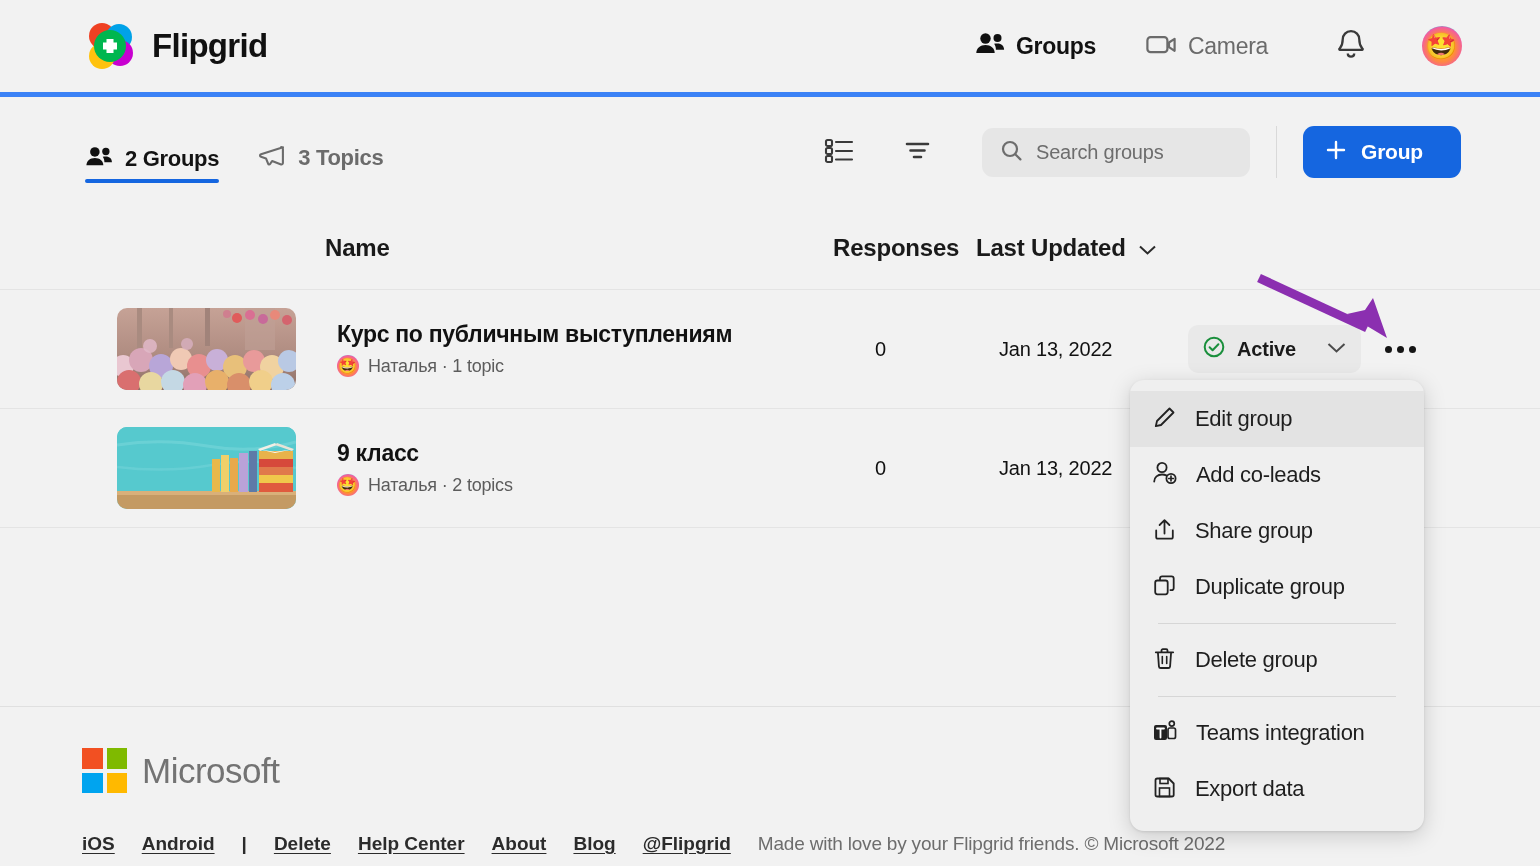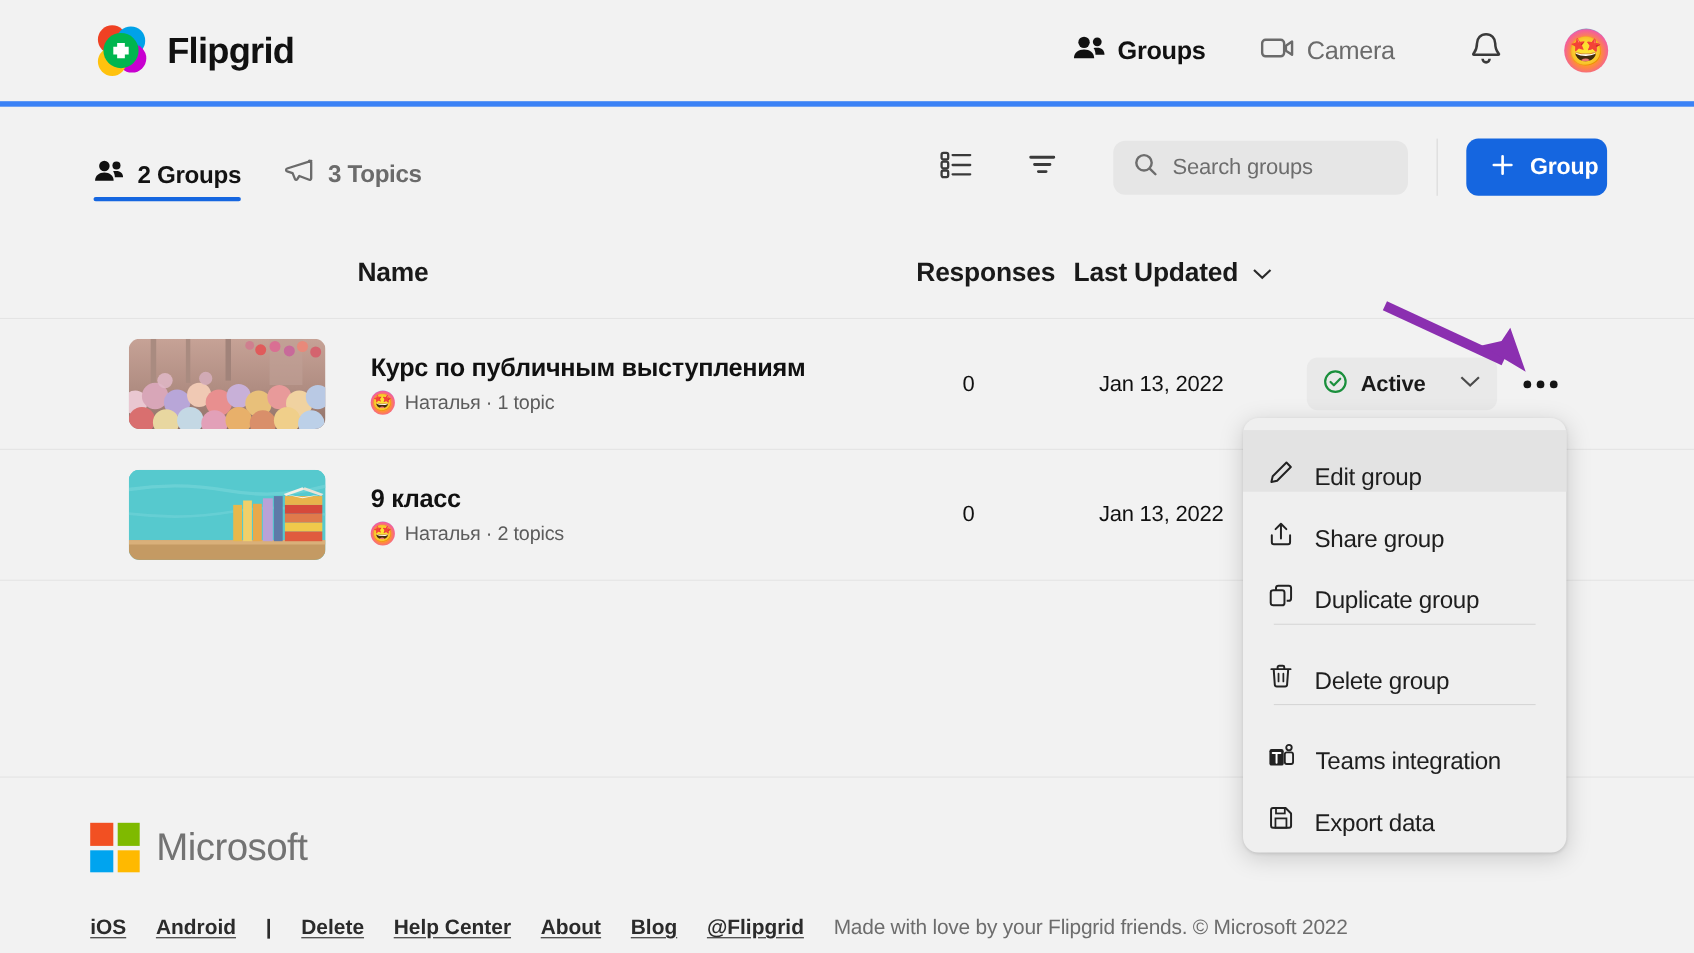--- a/index.html
+++ b/index.html
@@ -56,21 +56,21 @@
   .icon-btn { width: 42px; height: 42px; display:flex; align-items:center; justify-content:center; cursor:pointer; }
   .icon-btn.list { margin-right: 36px; }
   .icon-btn.filter { margin-right: 44px; }
   .search-box {
     width: 268px; height: 49px; background: #e6e6e6; border-radius: 11px;
     display: flex; align-items: center; padding: 0 18px; gap: 13px; cursor: text;
   }
   .search-box .ph { font-size: 20px; color: #6d6d6d; letter-spacing: -0.2px;}
   .vdiv { width: 1px; height: 52px; background: #d9d9d9; margin: 0 26px; }
   .group-btn {
-    height: 52px; padding: 0 8px 0 21px; background: #1566e0; border-radius: 11px;
+    height: 52px; padding: 0 38px 0 21px; background: #1566e0; border-radius: 11px;
     display: flex; align-items: center; gap: 13px; cursor: pointer; border: none;
   }
   .group-btn .lbl { color: #fff; font-size: 21px; font-weight: 700; letter-spacing: -0.2px;}
 
   
   .table { position: absolute; top: 207px; left: 0; width: 1540px; }
   .thead {
     height: 83px; display: flex; align-items: center;
     border-bottom: 1px solid #e4e4e4;
   }
@@ -115,21 +115,21 @@
   .more-btn i { width: 7px; height: 7px; border-radius: 50%; background: #151515; display:block;}
 
   
   .menu {
     position: absolute; left: 1130px; top: 380px; width: 294px;
     background: #efefef; border-radius: 14px;
     box-shadow: 0 5px 22px rgba(0,0,0,0.17), 0 1px 3px rgba(0,0,0,0.10);
     padding: 11px 0 14px 0; z-index: 40;
   }
   .menu-item {
-    height: 56px; display: flex; align-items: flex-end; gap: 18px;
+    height: 56px; display: flex; align-items: center; gap: 18px;
     padding: 0 22px; cursor: pointer;
   }
   .menu-item.highlight { background: #e3e3e3; }
   .menu-item .mlbl { font-size: 22px; color: #1e1e1e; letter-spacing: -0.3px; }
   .menu-sep { height: 1px; background: #d6d6d6; margin: 8px 28px; }
 
   
   .arrow { position: absolute; left: 1255px; top: 272px; z-index: 60; pointer-events:none;}
 
   
@@ -410,20 +410,31 @@
     <div class="menu-item highlight">
       <span>
         <svg width="25" height="25" viewBox="0 0 25 25">
           <path d="M17.5 3.5l4 4L9 20l-5.2 1.2L5 16z" fill="none" stroke="#222" stroke-width="1.8" stroke-linejoin="round"></path>
         </svg>
       </span>
       <span class="mlbl">Edit group</span>
     </div>
     <div class="menu-item">
       <span>
+        <svg width="26" height="26" viewBox="0 0 26 26">
+          <circle cx="10" cy="7.5" r="4.6" fill="none" stroke="#222" stroke-width="1.8"></circle>
+          <path d="M2.2 21.5c0-4.4 3.5-7 7.8-7 1.6 0 3 .3 4.3.9" fill="none" stroke="#222" stroke-width="1.8" stroke-linecap="round"></path>
+          <circle cx="19" cy="18.5" r="4.6" fill="none" stroke="#222" stroke-width="1.8"></circle>
+          <path d="M19 16.2v4.6M16.7 18.5h4.6" stroke="#222" stroke-width="1.7" stroke-linecap="round"></path>
+        </svg>
+      </span>
+      <span class="mlbl">Add co-leads</span>
+    </div>
+    <div class="menu-item">
+      <span>
         <svg width="25" height="25" viewBox="0 0 25 25">
           <path d="M12.5 16.5V3.2M7.6 8l4.9-4.8L17.4 8" fill="none" stroke="#222" stroke-width="1.8" stroke-linecap="round" stroke-linejoin="round"></path>
           <path d="M4.2 13.5v6.4c0 1 .8 1.8 1.8 1.8h13c1 0 1.8-.8 1.8-1.8v-6.4" fill="none" stroke="#222" stroke-width="1.8" stroke-linecap="round"></path>
         </svg>
       </span>
       <span class="mlbl">Share group</span>
     </div>
     <div class="menu-item">
       <span>
         <svg width="25" height="25" viewBox="0 0 25 25">

